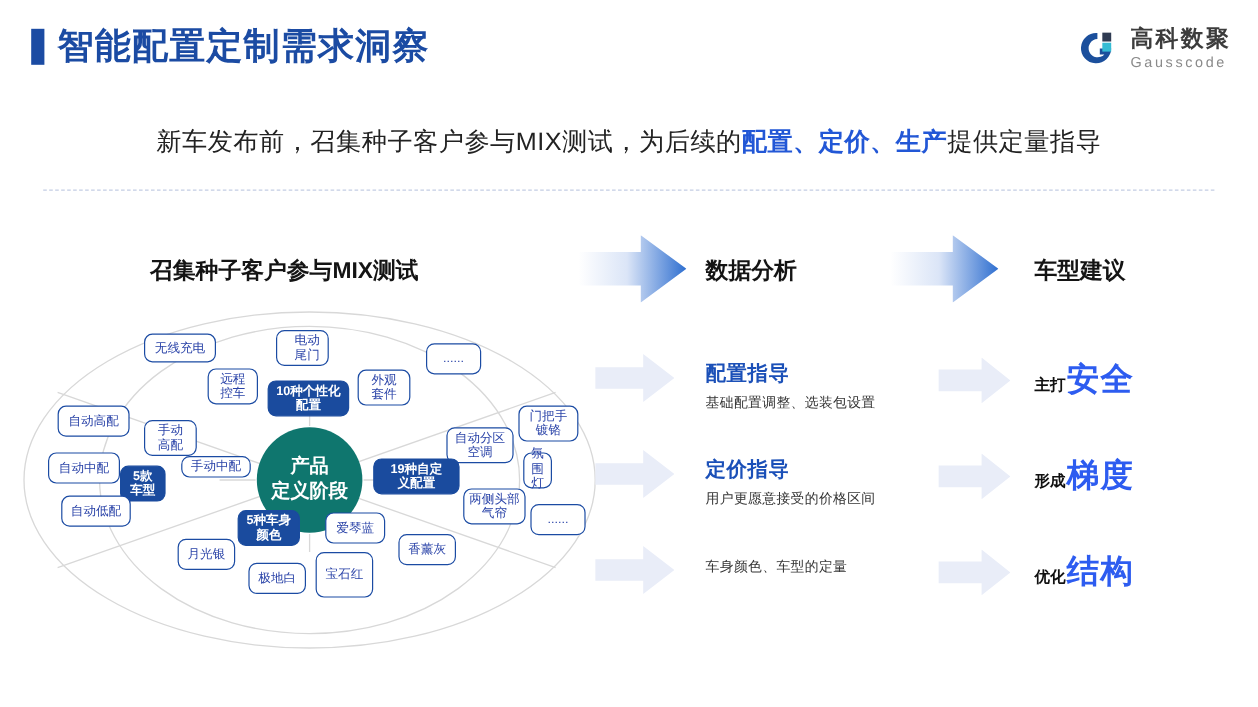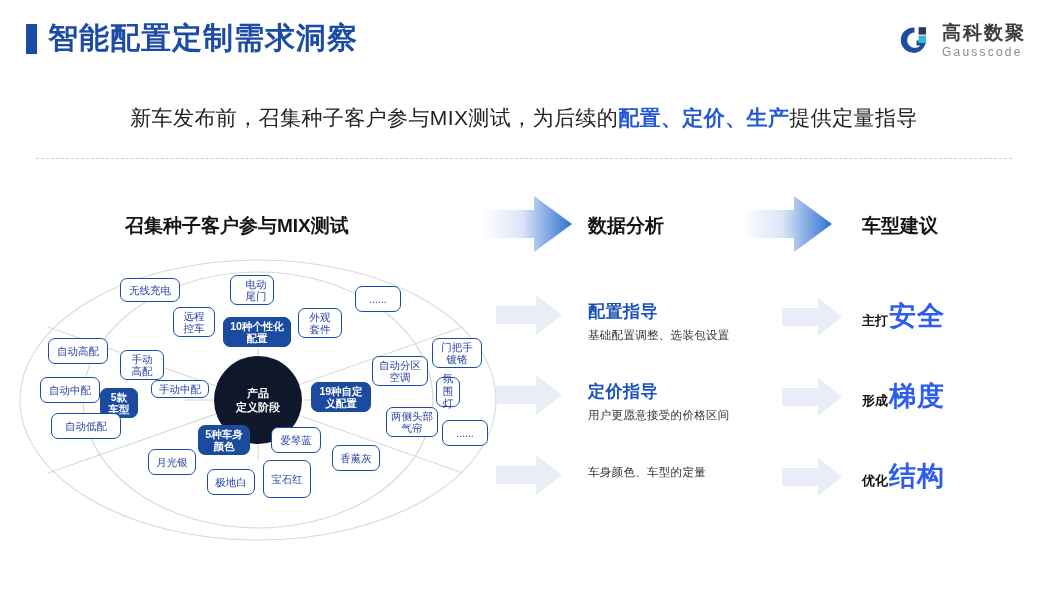--- a/index.html
+++ b/index.html
@@ -70,21 +70,21 @@
     display:flex;align-items:center;justify-content:center;
     text-align:center;
     padding:2px 4px;
     white-space:pre-line;
   }
   .node.solid{
     background:#1a4b9e;border-color:#1a4b9e;color:#ffffff;font-weight:bold;
   }
   .center-node{
     position:absolute;border-radius:50%;
-    background:#0f172a;color:#fff;font-weight:bold;font-size:11px;
+    background:#0f766e;color:#fff;font-weight:bold;font-size:16px;
     display:flex;align-items:center;justify-content:center;text-align:center;
     line-height:1.3;white-space:pre-line;
   }
 
   
   .guide{position:absolute;}
   .guide-title{font-size:17px;font-weight:bold;color:#1b50b8;letter-spacing:.5px;white-space:nowrap;}
   .guide-sub{font-size:11.5px;color:#333;margin-top:5px;letter-spacing:.3px;white-space:nowrap;}
 
   
@@ -183,27 +183,27 @@
 镀铬</div>
         <div class="node" style="left: 40px; top: 83px; width: 60px; height: 26px;">自动高配</div>
         <div class="node" style="left: 112px; top: 95px; width: 44px; height: 30px;">手动
 高配</div>
         <div class="node" style="left: 364px; top: 101px; width: 56px; height: 30px;">自动分区
 空调</div>
         <div class="node" style="left: 428px; top: 122px; width: 24px; height: 30px; font-family: Liberation Serif, serif;">氛围
 灯</div>
         <div class="node" style="left: 32px; top: 122px; width: 60px; height: 26px;">自动中配</div>
         <div class="node" style="left: 143px; top: 125px; width: 58px; height: 18px;">手动中配</div>
-        <div class="node solid" style="left: 303px; top: 127px; width: 60px; height: 30px;">19种自定
+        <div class="node solid" style="left: 303px; top: 127px; width: 72px; height: 30px;">19种自定
 义配置</div>
         <div class="node solid" style="left: 92px; top: 133px; width: 38px; height: 30px;">5款
 车型</div>
         <div class="node" style="left: 378px; top: 152px; width: 52px; height: 30px;">两侧头部
 气帘</div>
-        <div class="node" style="left: 43px; top: 158px; width: 70px; height: 26px;">自动低配</div>
+        <div class="node" style="left: 43px; top: 158px; width: 58px; height: 26px;">自动低配</div>
         <div class="node solid" style="left: 190px; top: 170px; width: 52px; height: 30px;">5种车身
 颜色</div>
         <div class="node" style="left: 263px; top: 172px; width: 50px; height: 26px;">爱琴蓝</div>
         <div class="node" style="left: 434px; top: 165px; width: 46px; height: 26px;">......</div>
         <div class="node" style="left: 324px; top: 190px; width: 48px; height: 26px;">香薰灰</div>
         <div class="node" style="left: 140px; top: 194px; width: 48px; height: 26px;">月光银</div>
         <div class="node" style="left: 255px; top: 205px; width: 48px; height: 38px;">宝石红</div>
         <div class="node" style="left: 199px; top: 214px; width: 48px; height: 26px;">极地白</div>
       </div>
   </div>

